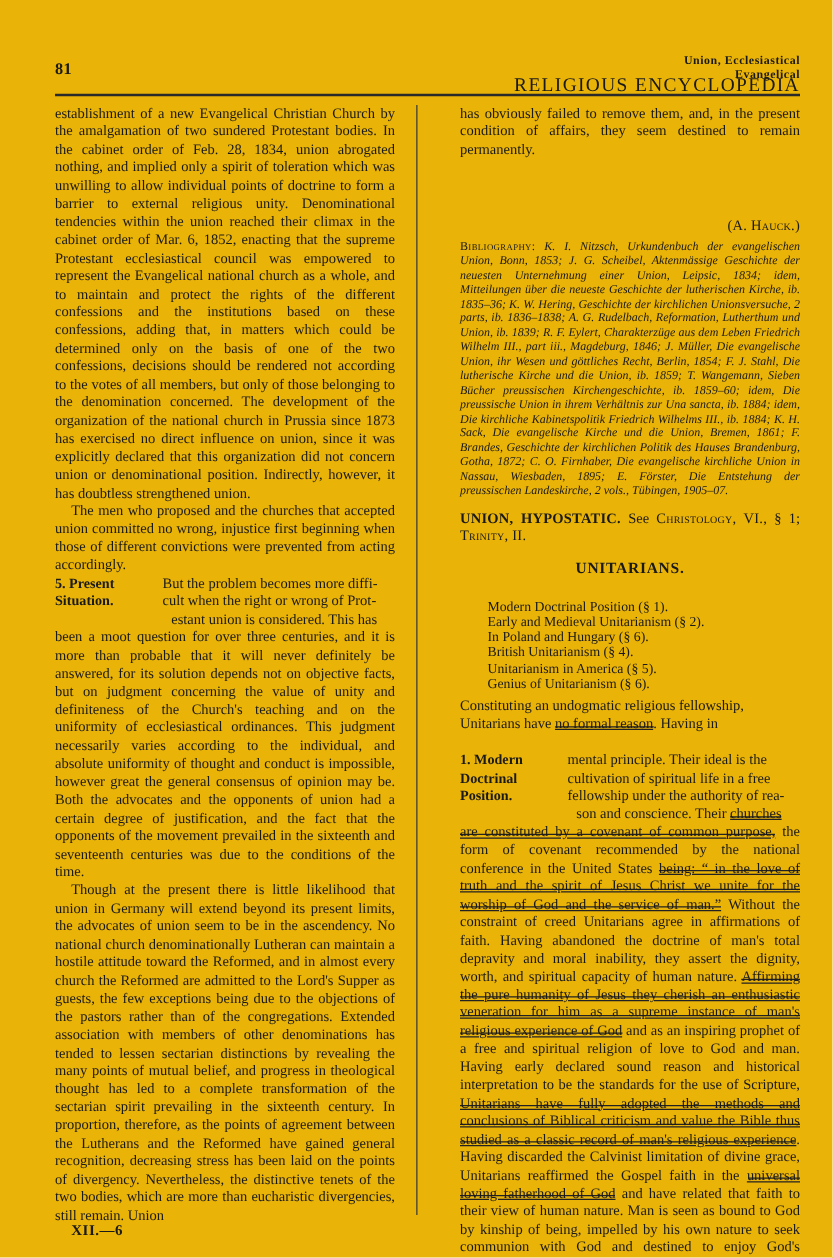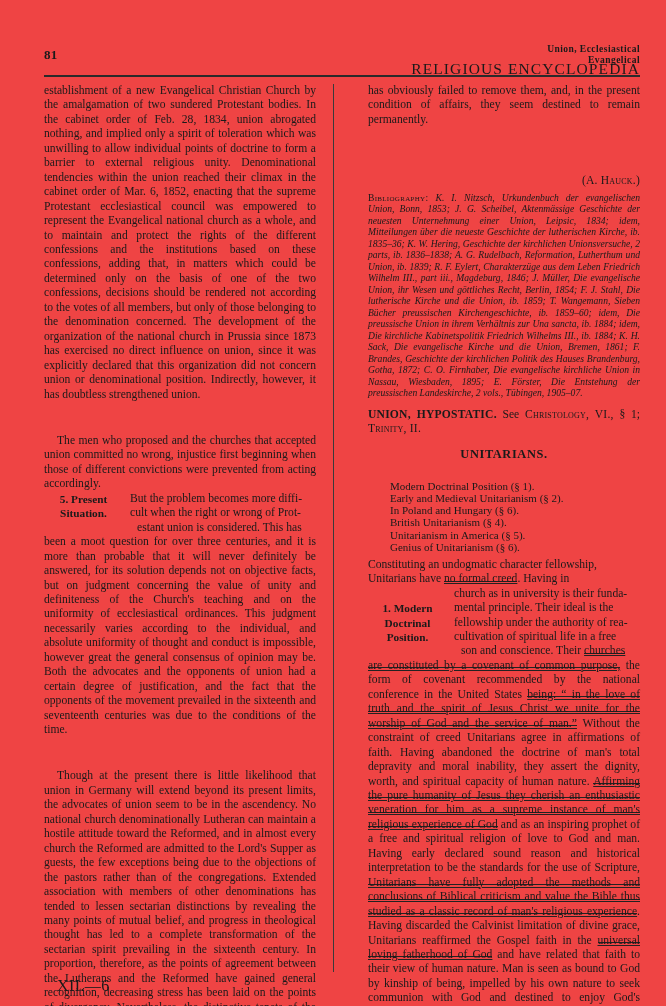--- a/index.html
+++ b/index.html
@@ -13,21 +13,21 @@
     font-family: "Liberation Serif", "DejaVu Serif", serif;
     color: #1a1a1a;
     overflow: hidden;
     position: relative;
   }
   .page {
     position: absolute;
     left: 0; top: 0;
     width: 666px;
     height: 1006px;
-    background: #ef4444;
+    background: #eab308;
   }
   
   .runhead {
     position: absolute;
     left: 44px;
     top: 44px;
     width: 596px;
     height: 30px;
   }
   .folio {
@@ -83,31 +83,31 @@
   .divider {
     position: absolute;
     left: 333px;
     top: 84px;
     width: 1px;
     height: 888px;
     background: #3a3a3a;
   }
 
   p { margin: 0; text-indent: 0; }
-  p.ind { text-indent: 13px; margin-top: 32px; }
+  p.ind { text-indent: 13px; }
 
   
   .sidenote-block {
     position: relative;
     overflow: hidden;
   }
   .sidenote {
     float: left;
     width: 86px;
-    text-align: center;
+    text-align: left;
     font-weight: bold;
     font-size: 11.3px;
     line-height: 14.45px;
     padding-right: 7px;
     box-sizing: border-box;
   }
   .sidenote-blank {
     float: left;
     width: 86px;
     height: 14.45px;
@@ -175,22 +175,22 @@
     background-image: linear-gradient(#222, #222);
     background-size: 100% 1.3px;
     background-repeat: no-repeat;
     background-position: 0 72%;
   }
 
   .colophon {
     position: absolute;
     left: 57px;
     top: 977px;
-    font-weight: normal;
-    font-size: 16px;
+    font-weight: bold;
+    font-size: 12px;
     letter-spacing: 0.4px;
   }
 </style>
 </head>
 <body>
 
 <div class="page">
 
   <div class="runhead">
     <div class="folio">81</div>
@@ -243,35 +243,34 @@
 
     <div class="toc">
       <div>Modern Doctrinal Position (§ 1).</div>
       <div>Early and Medieval Unitarianism (§ 2).</div>
       <div>In Poland and Hungary (§ 6).</div>
       <div>British Unitarianism (§ 4).</div>
       <div>Unitarianism in America (§ 5).</div>
       <div>Genius of Unitarianism (§ 6).</div>
     </div>
 
-    <p>Constituting an undogmatic character fellowship,</p>
-    <p><span>Unitarians have </span><span class="u uk">no formal creed</span><span>. Having in</span></p>
+    <p>Constituting an undogmatic religious fellowship,</p>
+    <p><span>Unitarians have </span><span class="u uk">no formal reason</span><span>. Having in</span></p>
 
     <div class="sidenote-block">
       <div class="sidenote-blank"></div>
-      <p>church as in university is their funda-</p>
       <div style="clear:both"></div>
       <div class="sidenote">
         <div>1. Modern</div>
         <div>Doctrinal</div>
         <div>Position.</div>
       </div>
       <p>mental principle. Their ideal is the</p>
+      <p>cultivation of spiritual life in a free</p>
       <p>fellowship under the authority of rea-</p>
-      <p>cultivation of spiritual life in a free</p>
       <div style="clear:both"></div>
       <p style="padding-left:93px"><span>son and conscience. Their </span><span class="u uk">churches</span></p>
     </div>
 
     <p><span class="u uk">are constituted by a covenant of common purpose,</span><span> the form of covenant recommended by the national conference in the United States </span><span class="u uk">being: “ in the love of truth and the spirit of Jesus Christ we unite for the worship of God and the service of man.”</span><span> Without the constraint of creed Unitarians agree in affirmations of faith. Having abandoned the doctrine of man's total depravity and moral inability, they assert the dignity, worth, and spiritual capacity of human nature. </span><span class="u uk">Affirming the pure humanity of Jesus they cherish an enthusiastic veneration for him as a supreme instance of man's religious experience of God</span><span> and as an inspiring prophet of a free and spiritual religion of love to God and man. Having early declared sound reason and historical interpretation to be the standards for the use of Scripture, </span><span class="u uk">Unitarians have fully adopted the methods and conclusions of Biblical criticism and value the Bible thus studied as a classic record of man's religious experience</span><span>. Having discarded the Calvinist limitation of divine grace, Unitarians reaffirmed the Gospel faith in the </span><span class="u uk">universal loving fatherhood of God</span><span> and have related that faith to their view of human nature. Man is seen as bound to God by kinship of being, impelled by his own nature to seek communion with God and destined to enjoy God's constant indwelling presence with a consciousness like that of Christ. Salvation means the attainment of this divinely intended character of sonship to God in a perfect likeness to the divine</span></p>
   </div>
 
   <div class="colophon">XII.—6</div>
 </div>
 

